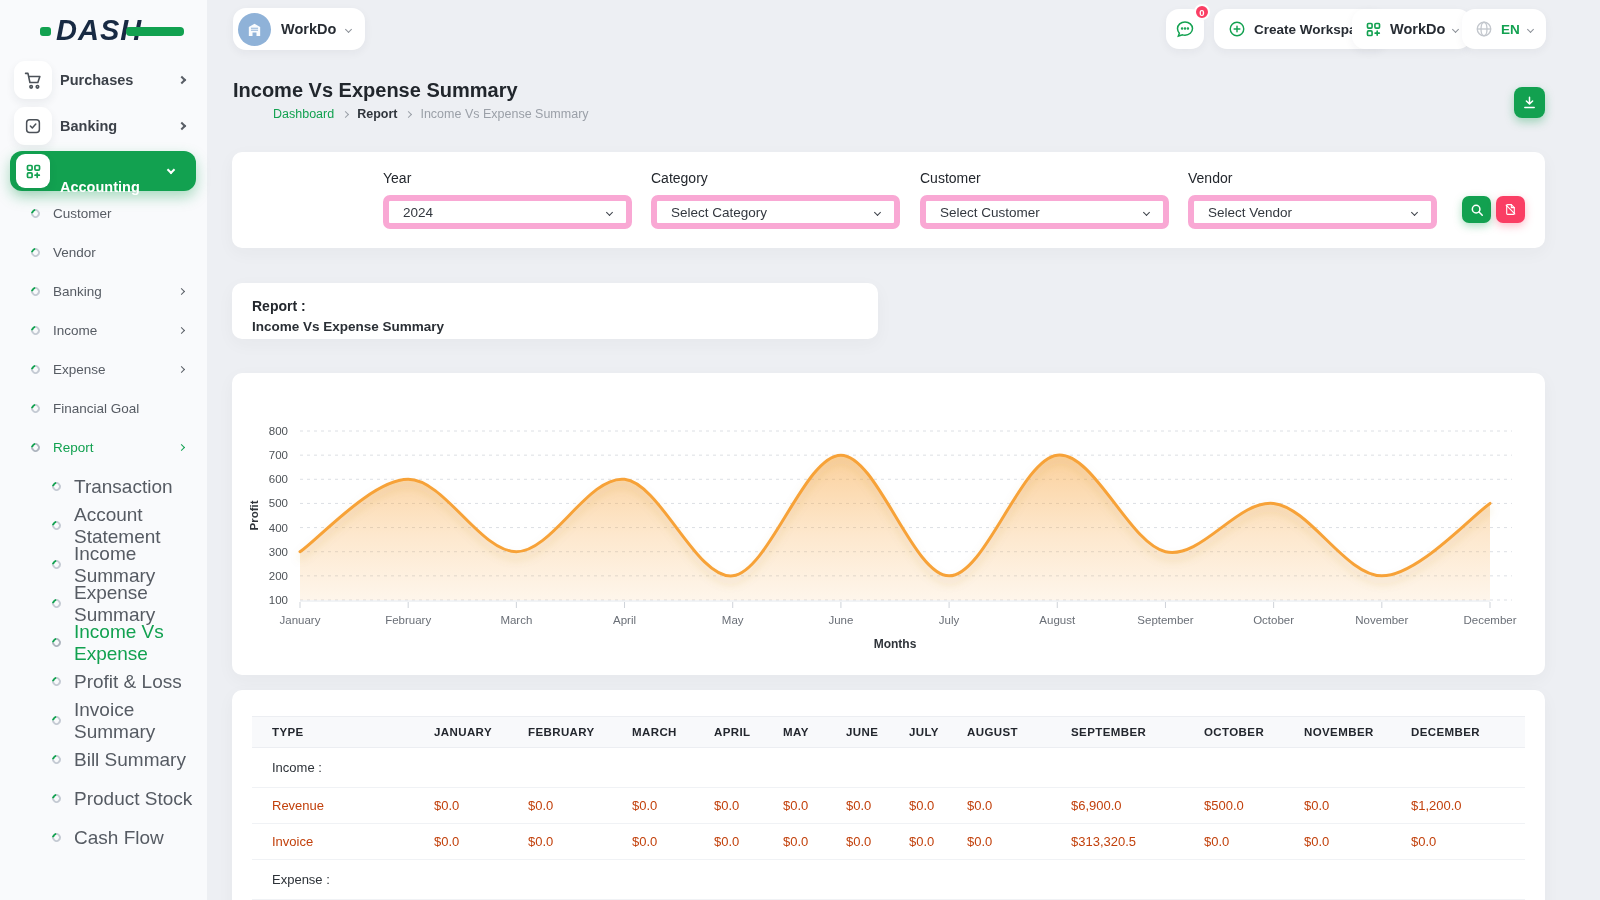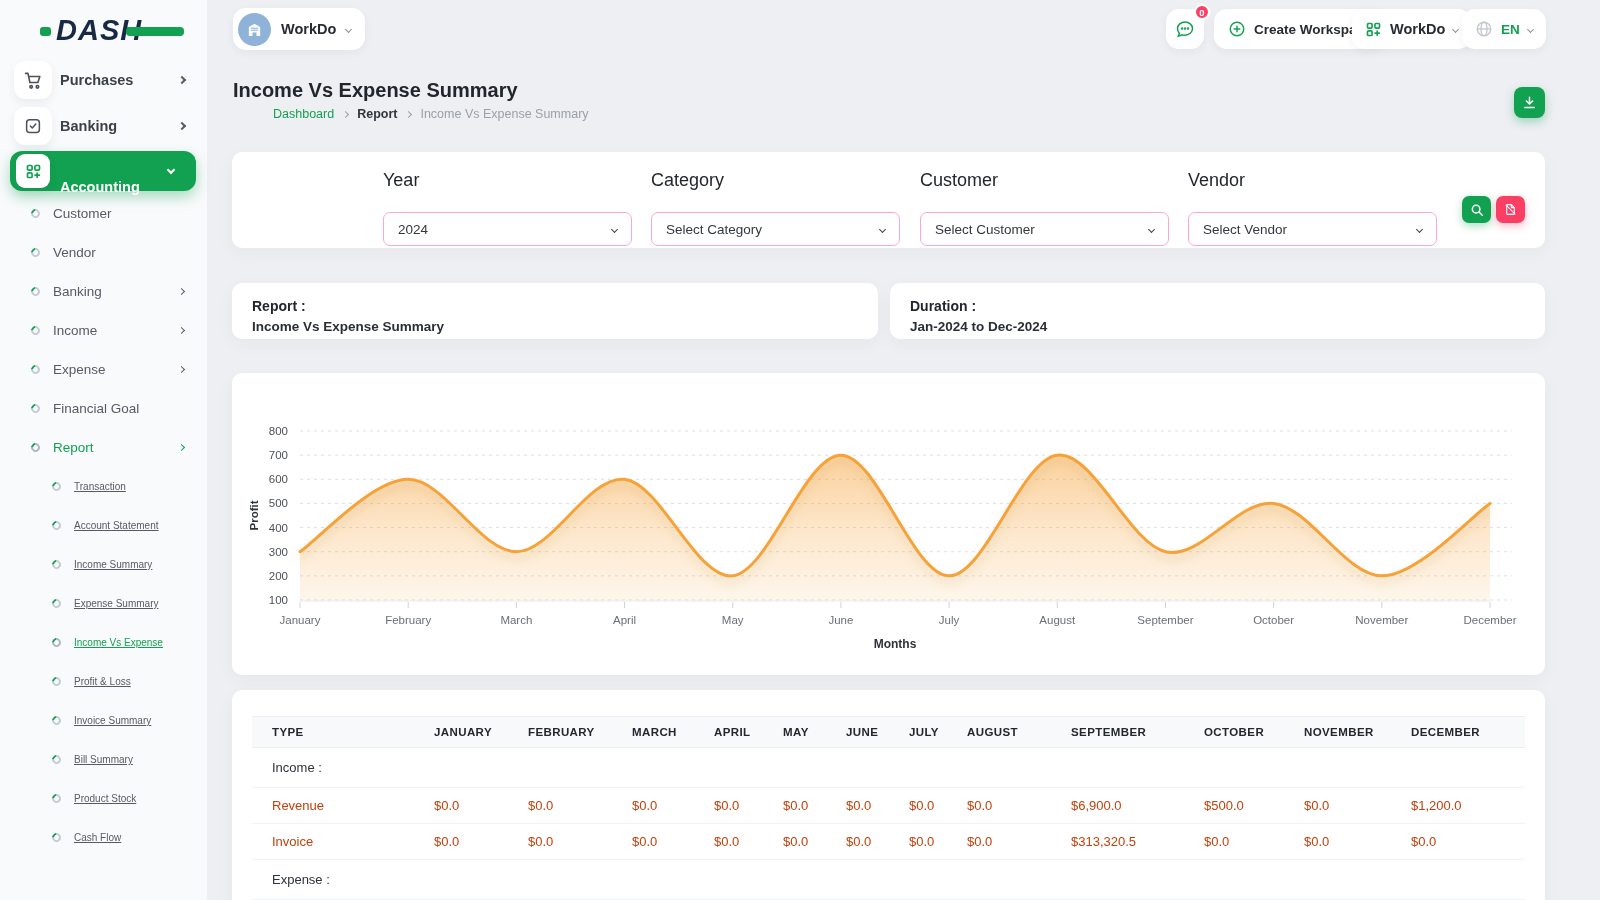--- a/index.html
+++ b/index.html
@@ -25,21 +25,21 @@
   .accounting-pill .nav-label { color:#fff; left:50px; top:28px; }
   .accounting-pill .nav-chev { color:#fff; top:16px; }
 
   .subnav { position:absolute; left:0; top:194px; width:207px; }
   .sub-row { height:39px; display:flex; align-items:center; cursor:pointer; }
   .sub-row .bullet { margin-left:31px; }
   .sub-row.deep .bullet { margin-left:52px; }
   .bullet { width:9px; height:9px; border-radius:50%; border:2px solid #c4cad3; border-top-color:var(--accent);
             transform:rotate(-45deg); flex:none; }
   .sub-label { margin-left:13px; font-size:13.5px; color:#565b63; }
-  .sub-row.deep .sub-label { font-size:10px;text-decoration:underline; }
+  .sub-row.deep .sub-label { font-size:19px; }
   .sub-row .chev { margin-left:auto; margin-right:23px; color:#595e66; }
   .sub-row.active .sub-label, .sub-row.active .chev { color:var(--accent); }
   .sub-row.active .bullet { border-color:#aeb5bf; border-top-color:var(--accent); }
 
   
   .chev { display:inline-block; width:6px; height:6px; border-right:2px solid currentColor; border-bottom:2px solid currentColor; }
   .chev.r { transform:rotate(-45deg); }
   .chev.d { transform:rotate(45deg); }
   .chev.sm { width:5px; height:5px; border-width:1.6px; }
 
@@ -68,22 +68,22 @@
   .crumb-cur { color:#9ba0a8; }
   .breadcrumb .chev { color:#9ba0a8; }
 
   .dl-btn { position:absolute; left:1514px; top:87px; width:31px; height:31px; border-radius:8px; background:var(--accent);
             display:flex; align-items:center; justify-content:center; cursor:pointer; box-shadow:0 4px 10px rgba(18,161,80,.35); }
 
   
   .card { position:absolute; background:#fff; border-radius:10px; box-shadow:0 5px 18px rgba(40,45,60,.04); }
   .filter-card { left:232px; top:152px; width:1313px; height:96px; }
   .f-group { position:absolute; top:18px; }
-  .f-label { font-size:18px; color:#23272d; margin-bottom:21px; }
-  .select { width:249px; height:34px; border:1px solid #f9a8d4; border-radius:7px; display:flex; align-items:center;
+  .f-label { font-size:14px; color:#23272d; margin-bottom:9px; }
+  .select { width:249px; height:34px; border:6px solid #f9a8d4; border-radius:7px; display:flex; align-items:center;
             padding:0 14px; font-size:13.5px; color:#33383f; background:#fff; cursor:pointer; }
   .select .chev { margin-left:auto; color:#3c4149; }
   .sq-btn { position:absolute; top:44px; width:29px; height:27px; border-radius:7px; display:flex; align-items:center; justify-content:center; cursor:pointer; }
   .search-btn { left:1230px; background:var(--accent); box-shadow:0 3px 8px rgba(18,161,80,.35); }
   .reset-btn { left:1264px; background:var(--danger); box-shadow:0 3px 8px rgba(250,62,100,.35); }
 
   .info-card { height:56px; padding:15px 20px; }
   .info-label { font-size:14px; font-weight:700; color:#23272d; }
   .info-value { font-size:13.5px; font-weight:700; color:#2a2f35; margin-top:5px; }
   .report-card { left:232px; top:283px; width:646px; }
@@ -331,24 +331,20 @@
           <path d="M13.5 3H6.5a1.5 1.5 0 0 0-1.5 1.5v15A1.5 1.5 0 0 0 6.5 21h11a1.5 1.5 0 0 0 1.5-1.5V8.5z"></path>
           <path d="M13.5 3v5.5H19"></path>
           <path d="M4 4l16 16"></path>
         </svg>
     </div>
   </div>
 
   <div class="card info-card report-card">
     <div class="info-label">Report :</div>
     <div class="info-value">Income Vs Expense Summary</div>
-  </div>
-  <div class="card info-card duration-card">
-    <div class="info-label">Duration :</div>
-    <div class="info-value">Jan-2024 to Dec-2024</div>
   </div>
 
   <div class="card chart-card">
     <svg width="1313" height="300" viewBox="0 0 1313 300">
         <defs>
           <linearGradient id="areaGrad" x1="0" y1="0" x2="0" y2="1">
             <stop offset="0%" stop-color="#f7a239" stop-opacity="0.5"></stop>
             <stop offset="55%" stop-color="#f7a239" stop-opacity="0.25"></stop>
             <stop offset="100%" stop-color="#f7a239" stop-opacity="0.1"></stop>
           </linearGradient>

